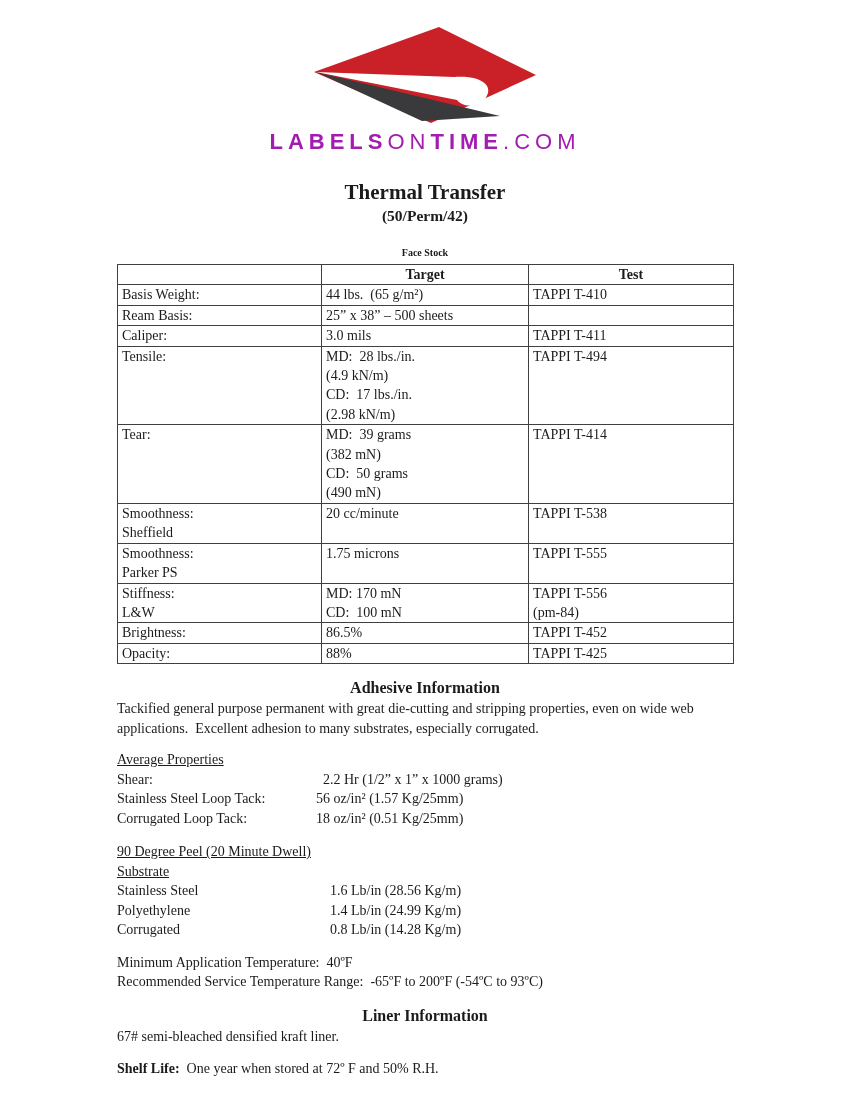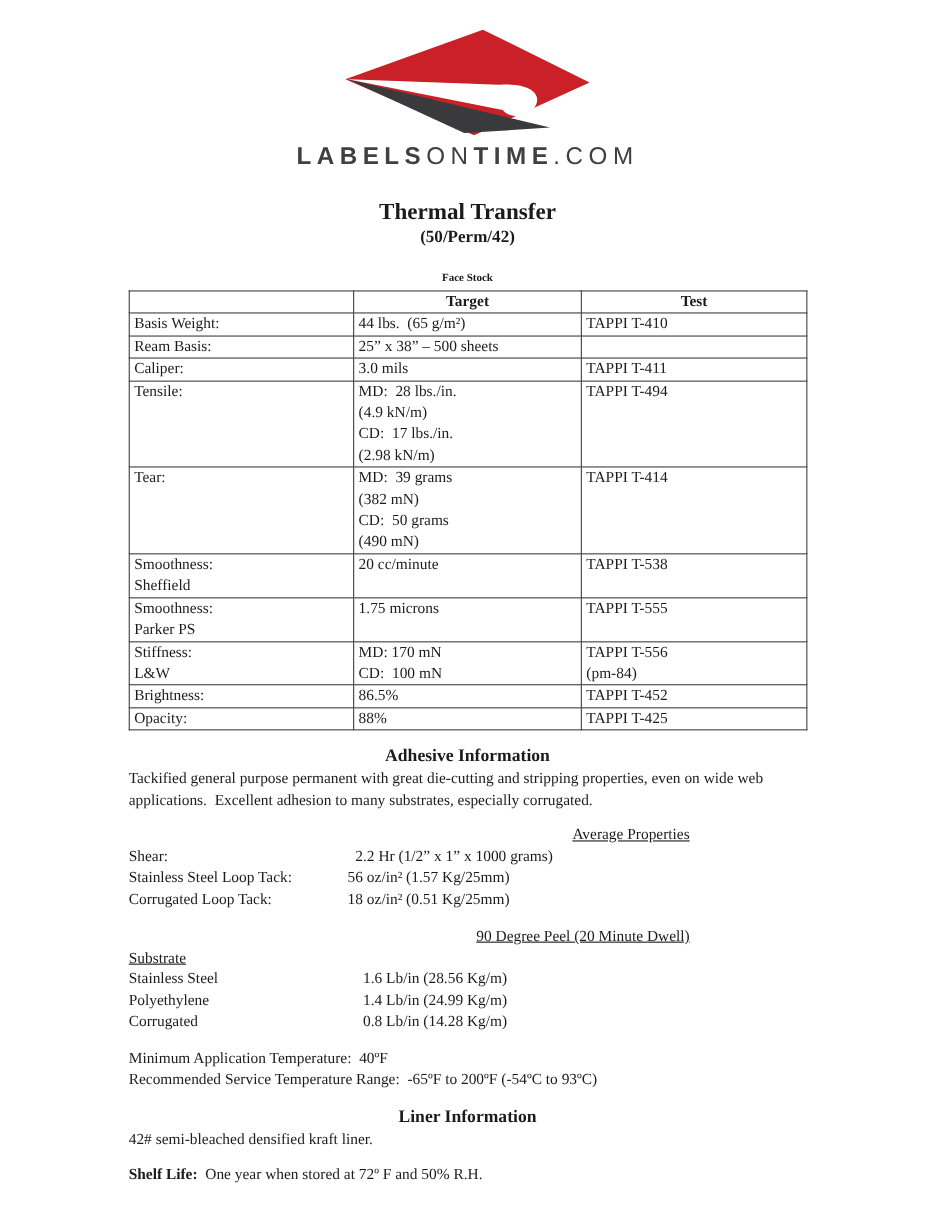--- a/index.html
+++ b/index.html
@@ -6,39 +6,39 @@
   html,body { background:#ffffff; }
   body { font-family:"Liberation Serif","DejaVu Serif",serif; }
   .page {
     width:850px; height:1100px; background:#ffffff; overflow:hidden;
     padding-top:27px; position:relative; color:#1b1b1b;
   }
   .logo-icon { display:block; margin:0 auto; }
   .wordmark {
     text-align:center; margin-top:7px; line-height:24px;
     font-family:"Liberation Sans","DejaVu Sans",sans-serif;
-    font-size:22px; letter-spacing:5px; color:#404040; white-space:nowrap;
+    font-size:22px; letter-spacing:5px; color:#a21caf; white-space:nowrap;
   }
   .wm-bold { font-weight:700; }
   .wm-light { font-weight:400; }
   .content { width:616px; margin:0 auto; font-size:14px; }
   .pw { white-space:pre-wrap; }
   .title { font-size:21px; font-weight:bold; text-align:center; margin-top:26px; line-height:24px; }
   .subtitle { font-size:15.5px; font-weight:bold; text-align:center; margin-top:2px; line-height:20px; }
   .section-heading { font-size:16px; font-weight:bold; text-align:center; margin:14px 0 1px; line-height:20px; }
   .face-stock-heading { font-size:10px; margin-top:17px; margin-bottom:1px; }
   .spec-table { border-collapse:collapse; width:100%; table-layout:fixed; }
   .spec-table th, .spec-table td {
     border:1px solid #3f3f3f; padding:0 4px; vertical-align:top;
     line-height:19.4px; font-size:14px; text-align:left;
   }
   .spec-table th { font-weight:bold; text-align:center; }
   .cell-line { white-space:pre-wrap; min-height:19.4px; }
   .body-text { line-height:19.5px; }
-  .tab-center { width:510px; text-align:right; line-height:19.5px; margin-top:12px; }
+  .tab-center { width:510px; text-align:left; line-height:19.5px; margin-top:12px; }
   .peel-heading-row { margin-top:14px; }
   .underlined { text-decoration:underline; }
   .prop-list { }
   .prop-row { display:flex; line-height:19.5px; }
   .prop-label { flex:none; width:199px; white-space:pre-wrap; }
   .prop-value { white-space:pre-wrap; }
   .peel-list .prop-label { width:213px; }
   .temps { margin-top:13px; }
   .shelf-life { margin-top:13px; }
 </style>
@@ -240,18 +240,18 @@
         <div class="prop-row">
           <span class="prop-label">Corrugated</span>
           <span class="prop-value">0.8 Lb/in (14.28 Kg/m)</span>
         </div>
       </div>
 
     <p class="body-text pw temps">Minimum Application Temperature:  40ºF</p>
     <p class="body-text pw">Recommended Service Temperature Range:  -65ºF to 200ºF (-54ºC to 93ºC)</p>
 
     <h2 class="section-heading pw">Liner Information</h2>
-    <p class="body-text pw">42# semi-bleached densified kraft liner.</p>
+    <p class="body-text pw">67# semi-bleached densified kraft liner.</p>
 
     <p class="body-text shelf-life"><b class="pw">Shelf Life:</b><span class="pw">  One year when stored at 72º F and 50% R.H.</span></p>
 
   </div>
 </div>
 
 </body></html>

